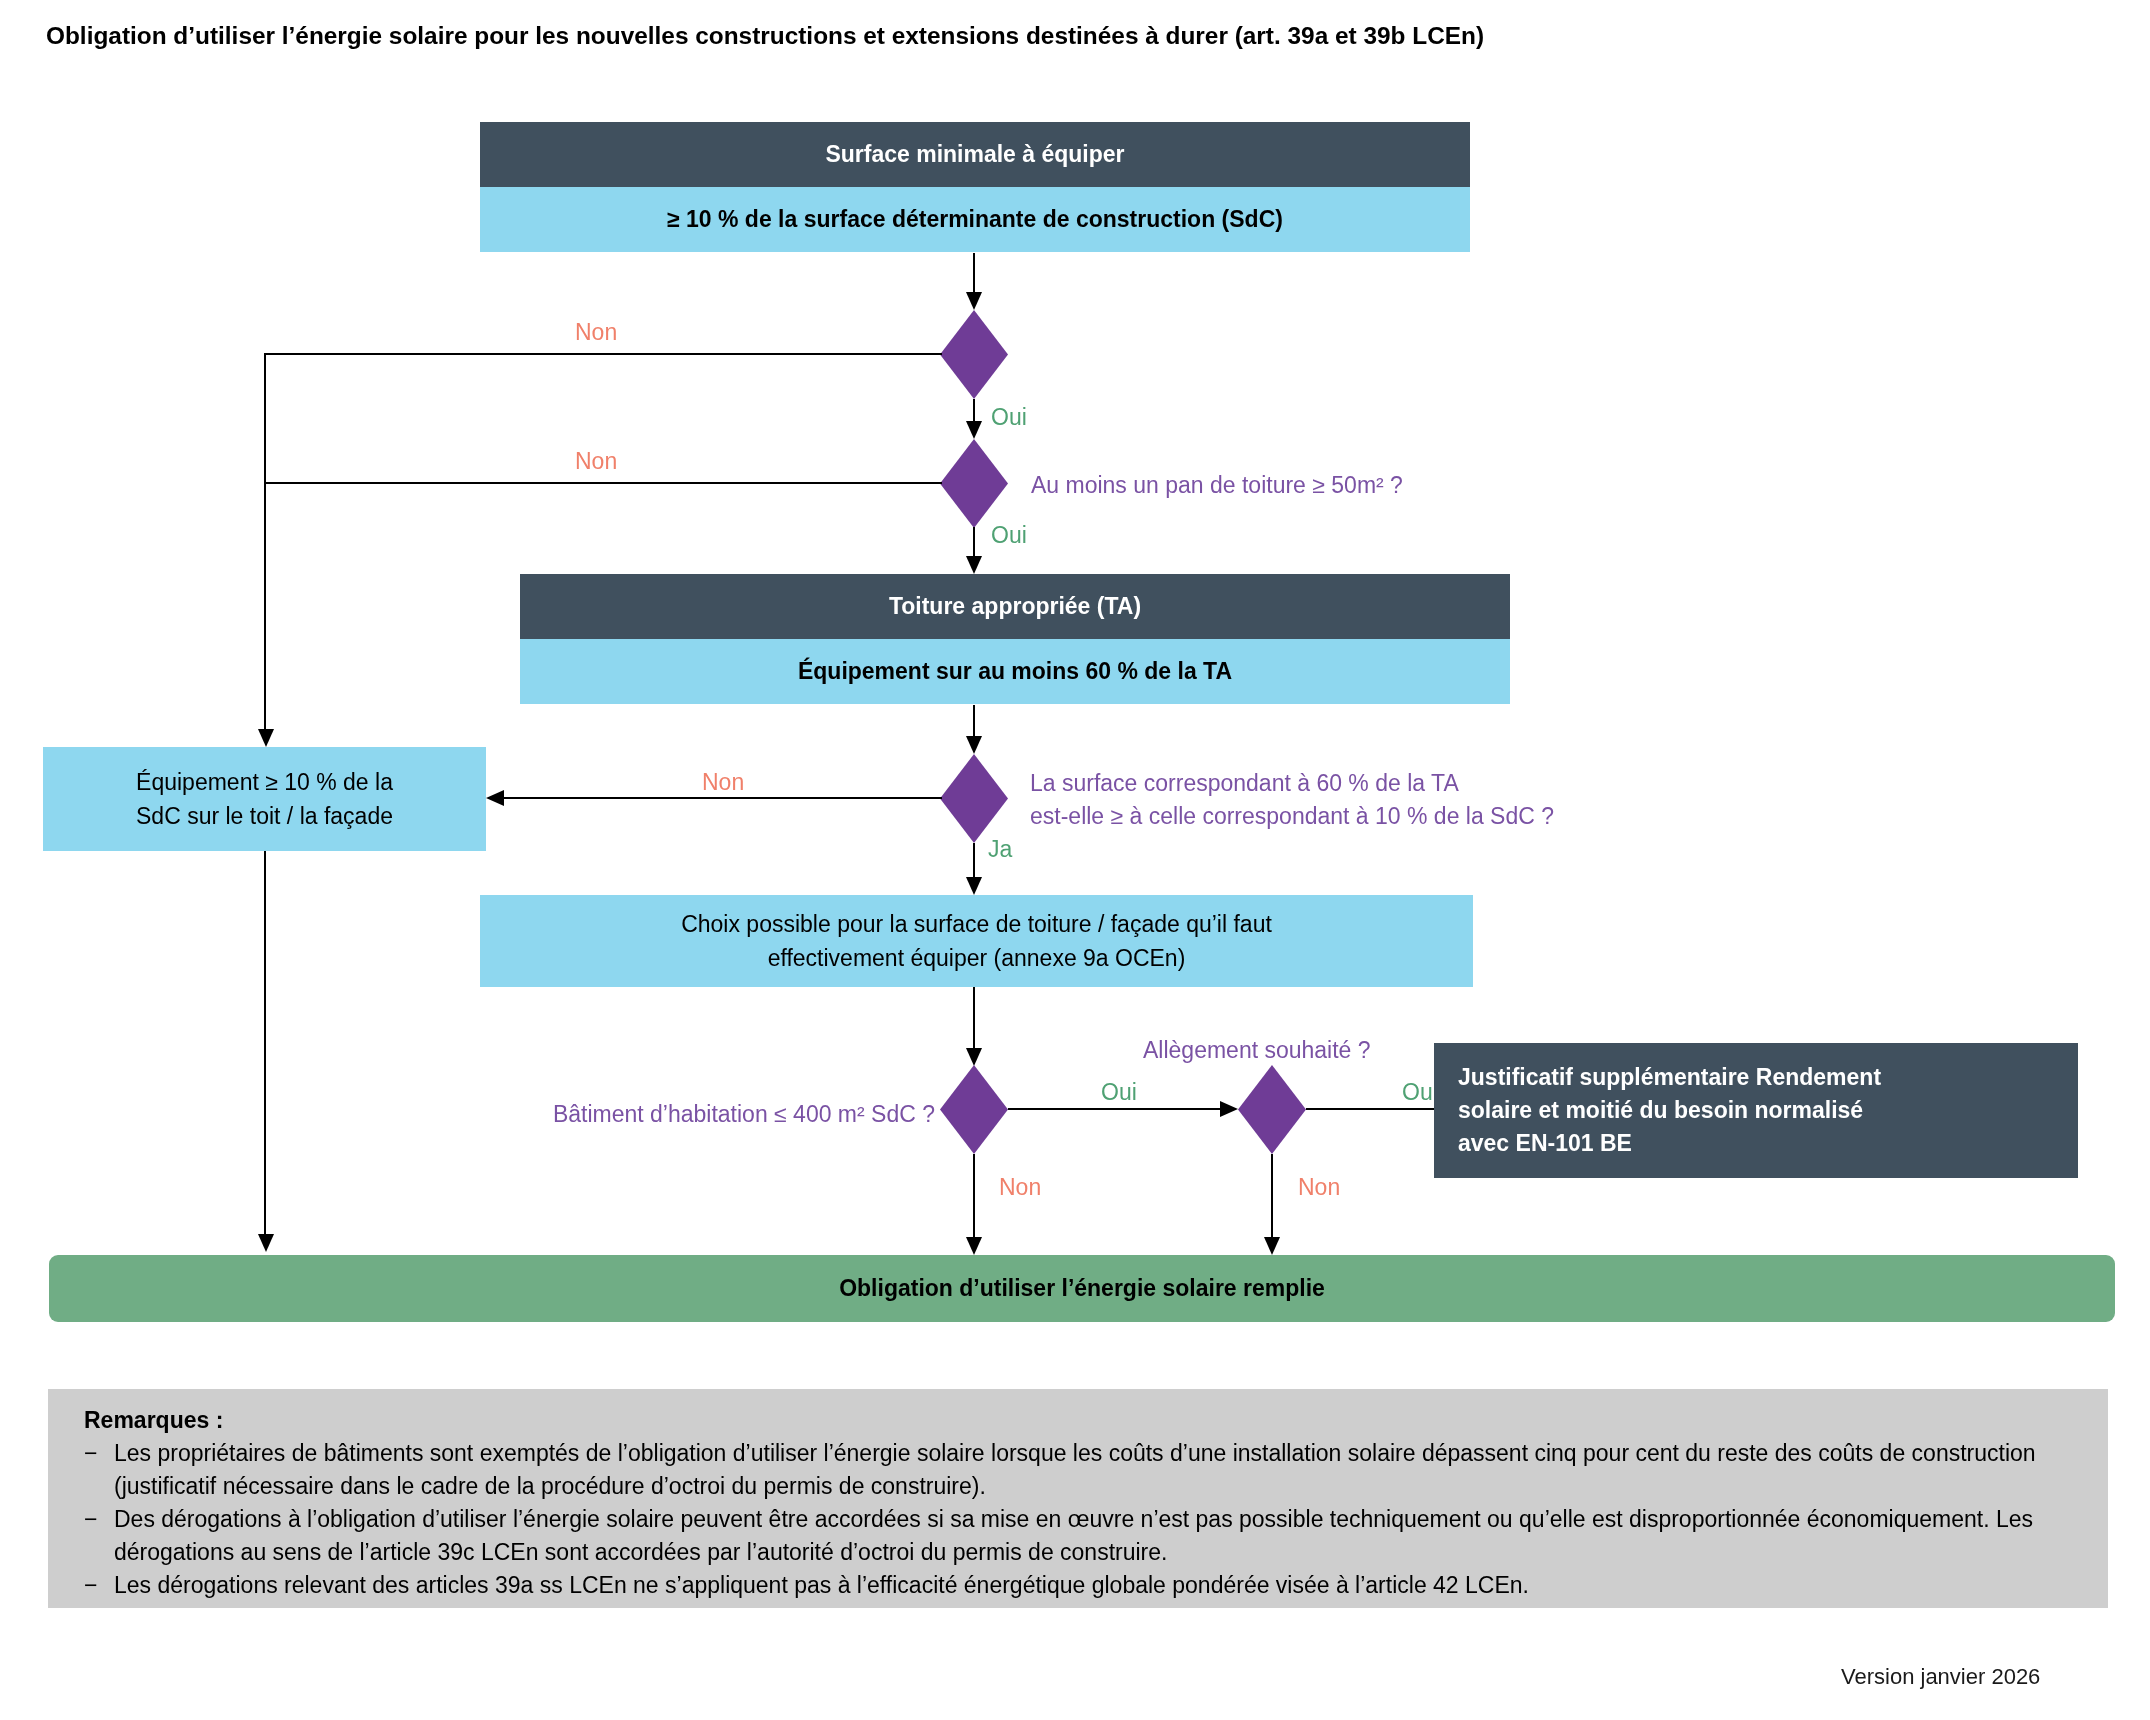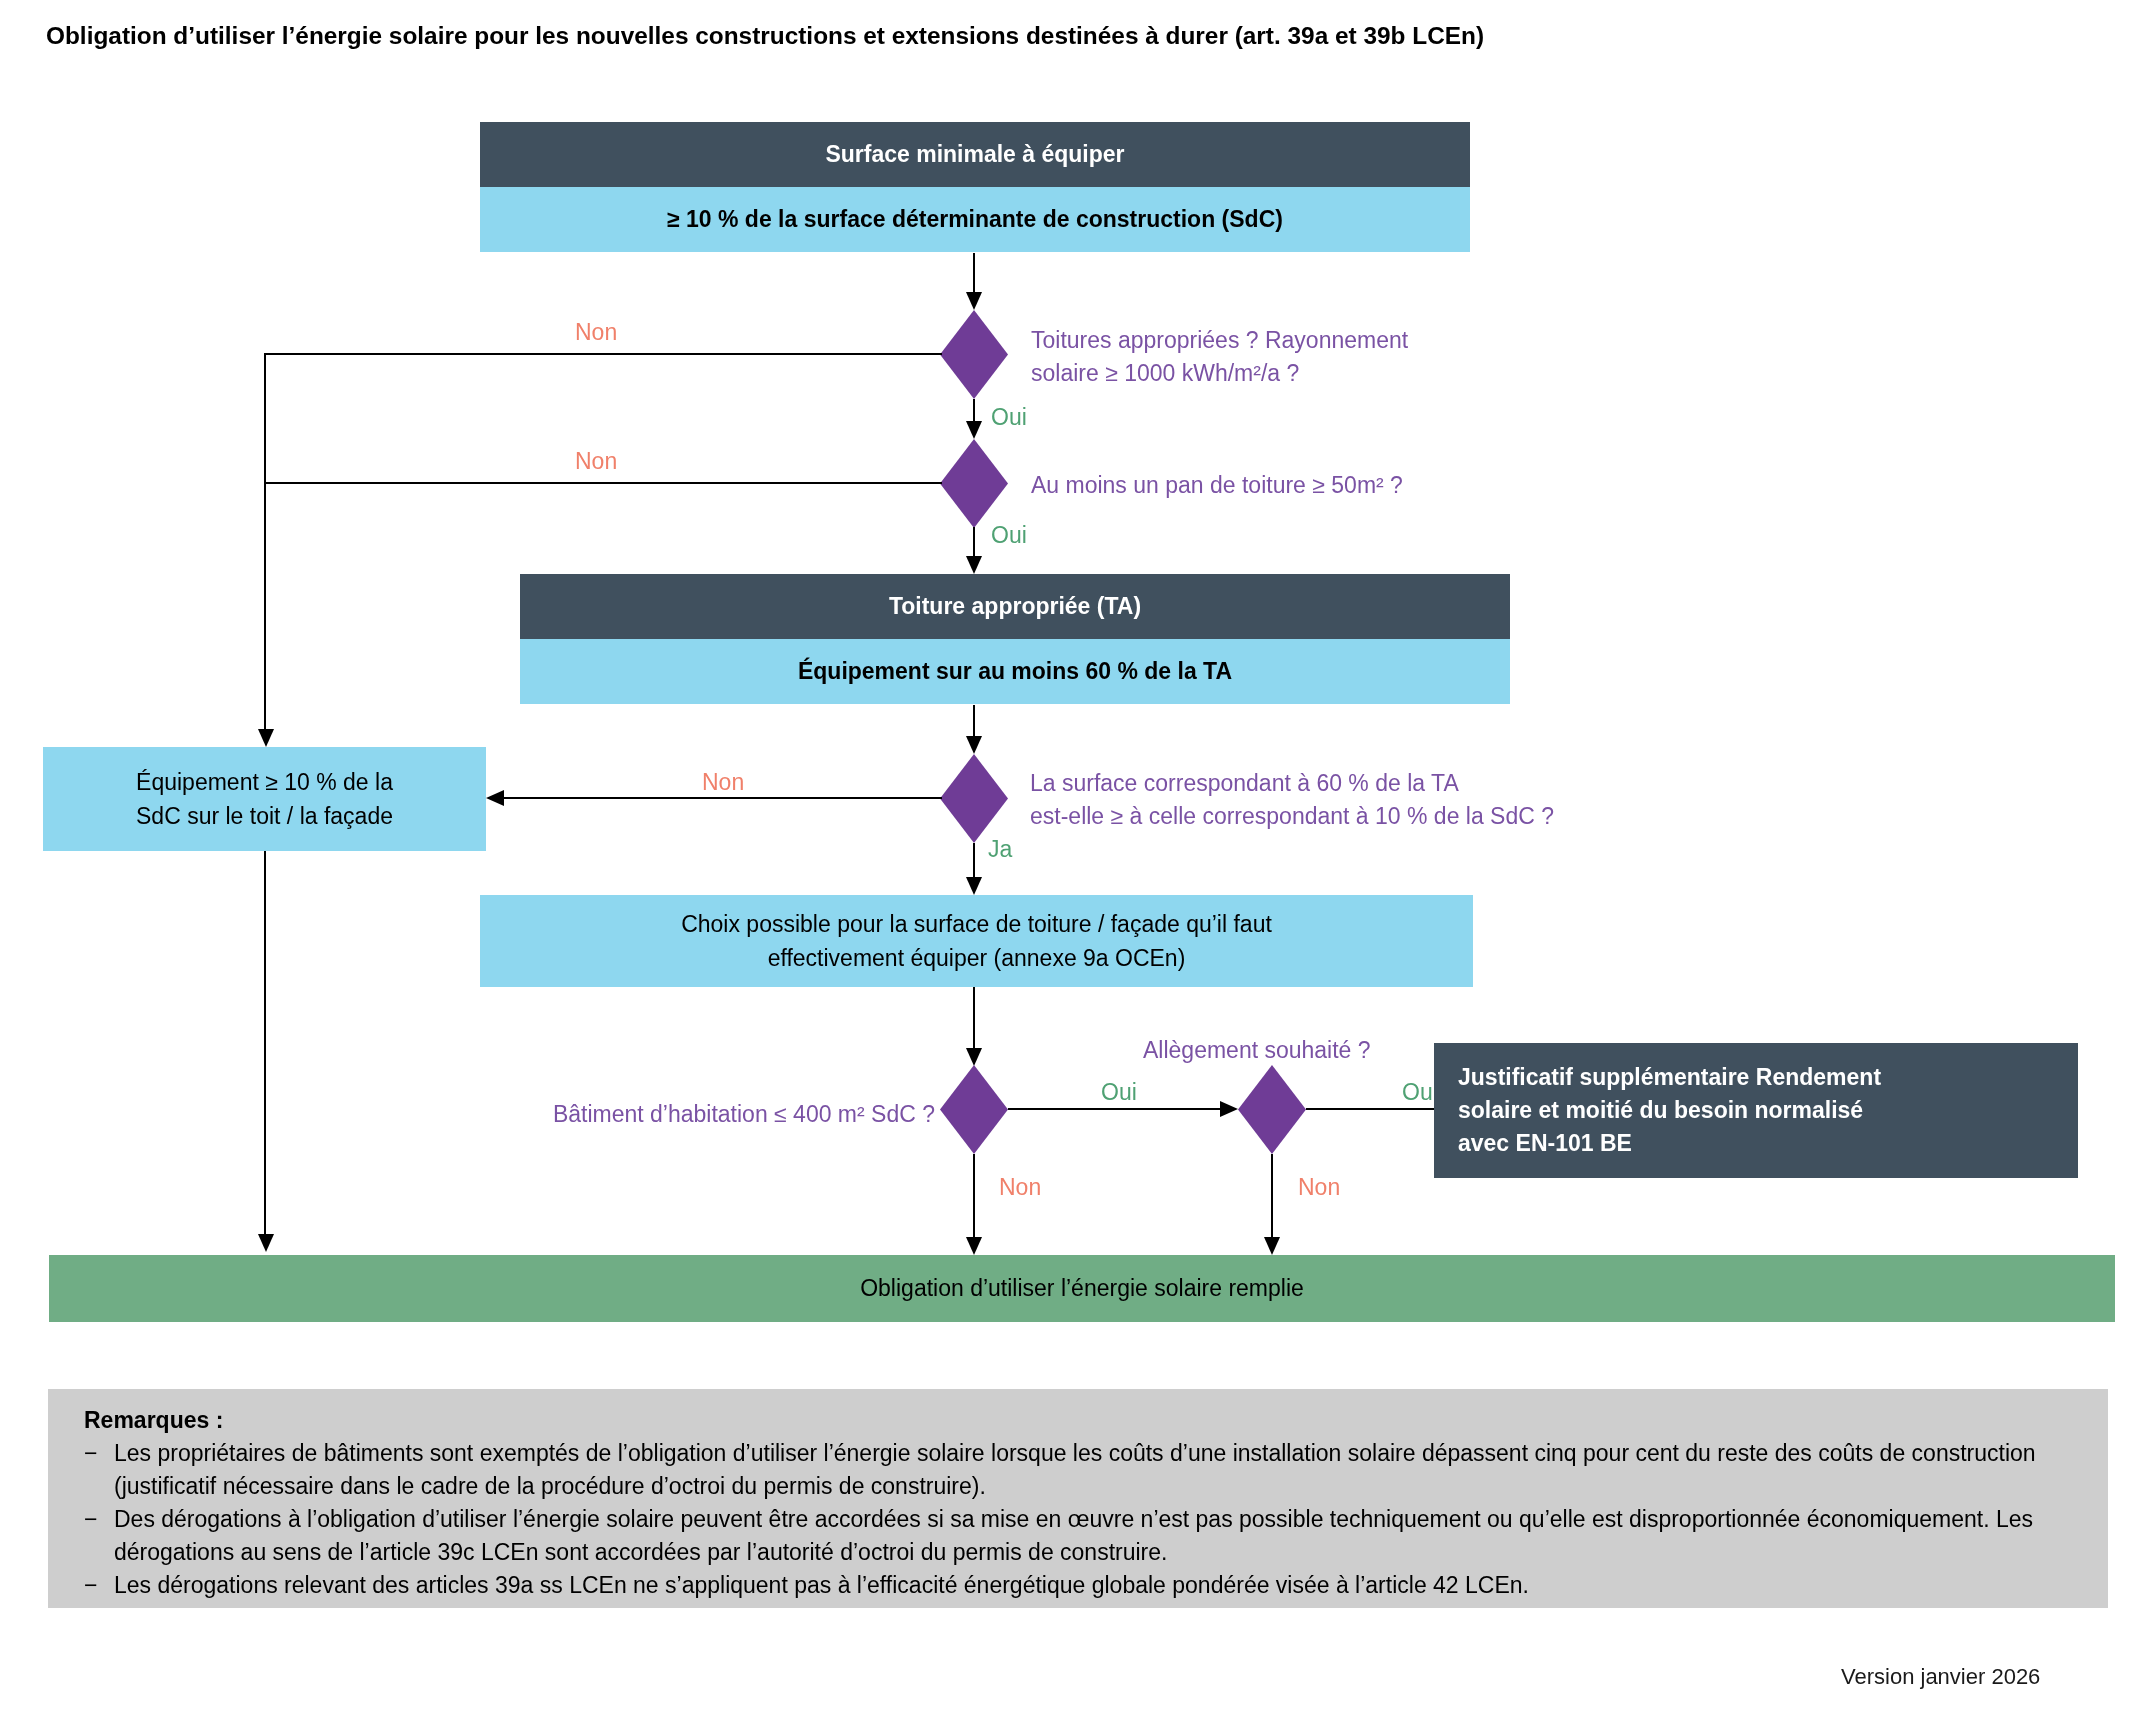--- a/index.html
+++ b/index.html
@@ -26,22 +26,22 @@
   .hbox { position:absolute;border-radius:30px; }
   .hbox .hd { background:#40505e; color:#ffffff; font-weight:bold; font-size:23px;
     height:65px; display:flex; align-items:center; justify-content:center; }
   .hbox .bd { background:#8ed7ef; color:#000000; font-weight:bold; font-size:23px;
     height:65px; display:flex; align-items:center; justify-content:center; }
   .bluebox { position:absolute; background:#8ed7ef; color:#000000; font-weight:normal;
     font-size:23px; line-height:34px; display:flex; flex-direction:column;
     align-items:center; justify-content:center; text-align:center; }
   .darkbox { position:absolute; background:#40505e; color:#ffffff; font-weight:bold;
     font-size:23px; line-height:33px; padding:18px 7.4px 0 24px; box-sizing:border-box; }
-  .greenbar { position:absolute; background:#70ad85; color:#000000; font-weight:normal;
-    font-size:23px; display:flex; align-items:center; justify-content:center; }
+  .greenbar { position:absolute; background:#70ad85; color:#000000; font-weight:bold;
+    font-size:23px; display:flex; align-items:center; justify-content:center;border-radius:9px; }
   
   .title { position:absolute; font-weight:bold; font-size:24.4px; }
   .qtext { position:absolute; color:#7a52a4; font-size:23px; line-height:33px; }
   .lbl { position:absolute; font-size:23px; }
   .no  { color:#f0806a; }
   .yes { color:#4fa173; }
   
   .remarks { position:absolute; background:#cecece; box-sizing:border-box;
     padding:15px 30px 0 36px; font-size:23px; line-height:33px; }
   .remarks .rtitle { font-weight:bold; }
@@ -59,24 +59,20 @@
 
   <div class="hbox" style="left:480px; top:122px; width:990px;">
     <div class="hd">Surface minimale à équiper</div>
     <div class="bd">≥ 10 % de la surface déterminante de construction (SdC)</div>
   </div>
 
   <div class="line" style="left:973px; top:253px; width:2.2px; height:41px;"></div>
   <div class="ah-down" style="left:966px; top:292px;"></div>
 
   <div class="diamond" style="left:940px; top:310px;"></div>
-  <div class="qtext" style="left:1031px; top:324px;">
-    <div>Toitures appropriées ? Rayonnement</div>
-    <div>solaire ≥ 1000 kWh/m²/a ?</div>
-  </div>
   <div class="lbl no" style="left:575px; top:319px;">Non</div>
   <div class="line" style="left:266px; top:353px; width:676px; height:2.2px;"></div>
   <div class="lbl yes" style="left:991px; top:404px;">Oui</div>
   <div class="line" style="left:973px; top:399px; width:2.2px; height:24px;"></div>
   <div class="ah-down" style="left:966px; top:421px;"></div>
 
   <div class="diamond" style="left:940px; top:439px;"></div>
   <div class="qtext" style="left:1031px; top:469px;">Au moins un pan de toiture ≥ 50m² ?</div>
   <div class="lbl no" style="left:575px; top:448px;">Non</div>
   <div class="line" style="left:266px; top:482px; width:676px; height:2.2px;"></div>

